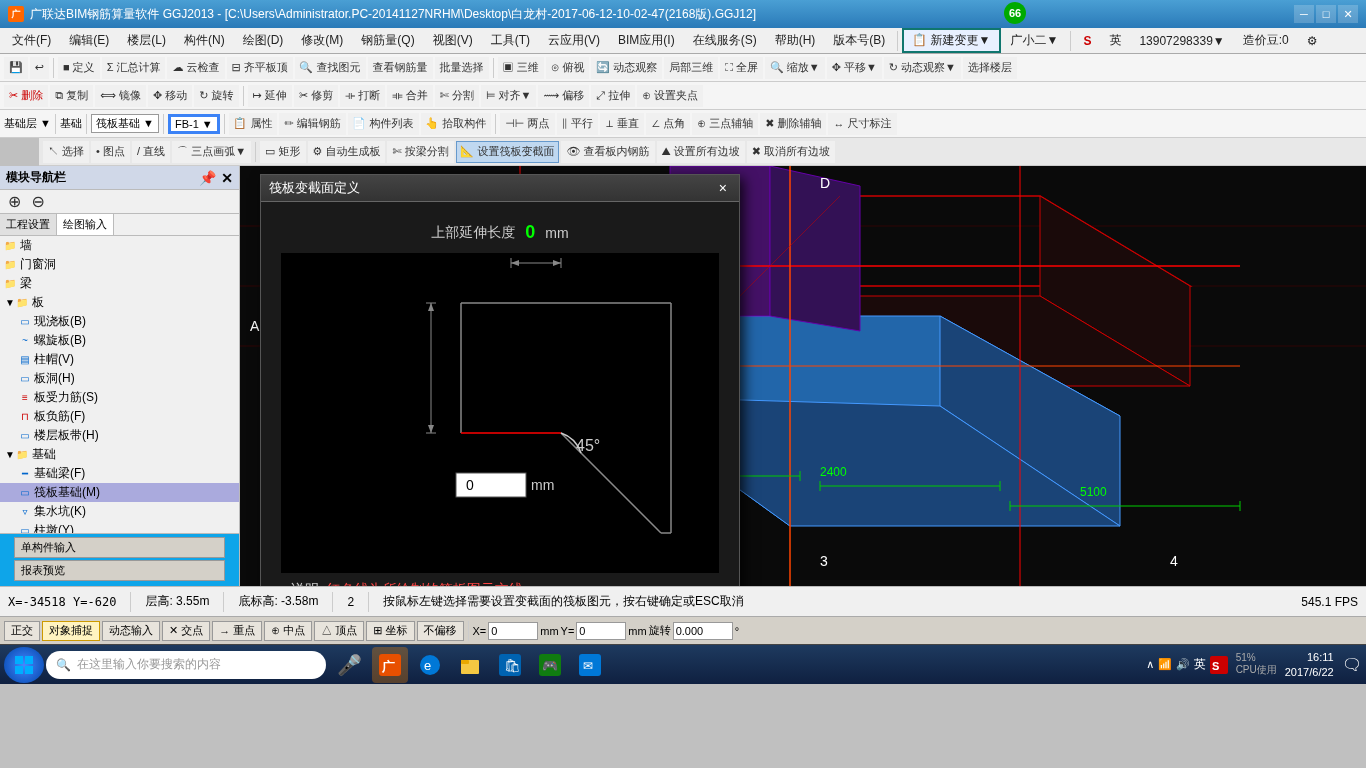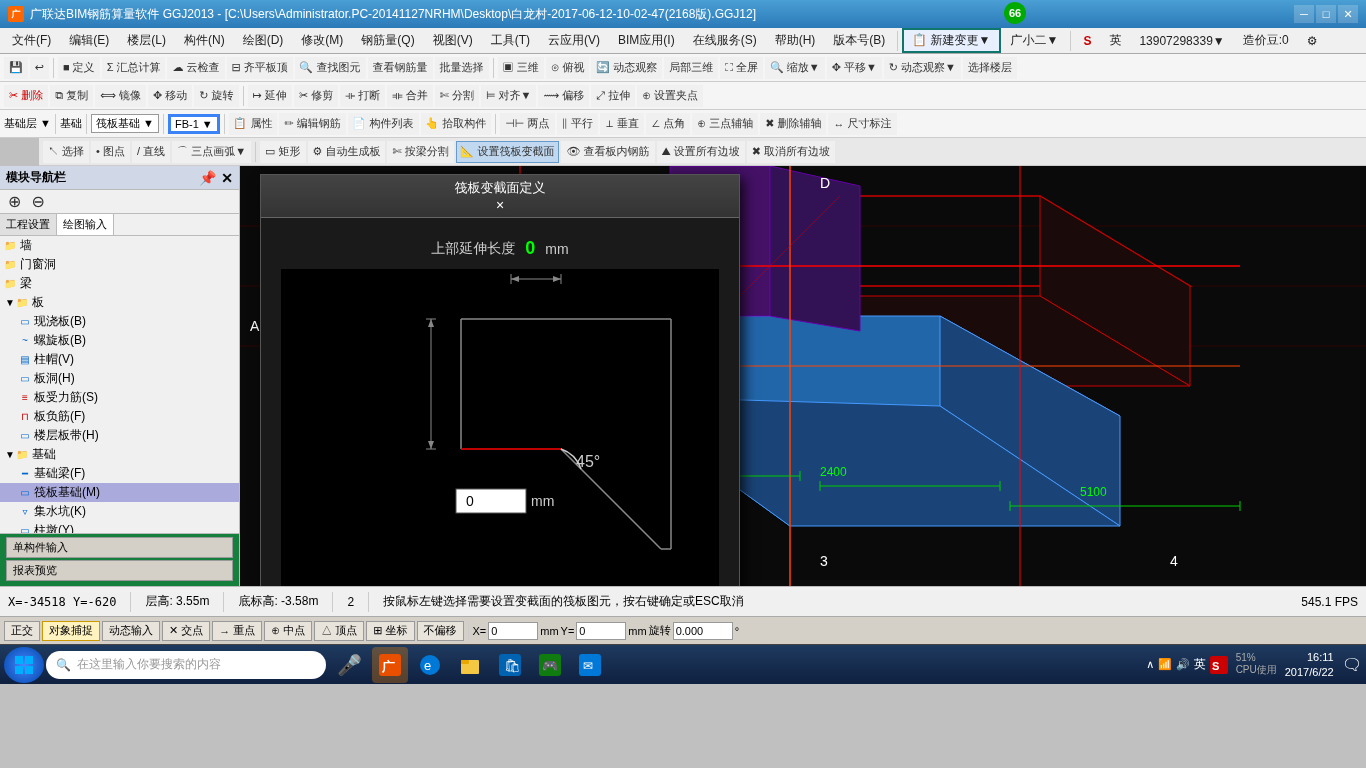--- a/index.html
+++ b/index.html
@@ -69,21 +69,20 @@
     #dialog {
       position: absolute; top: 8px; left: 20px;
       width: 480px; background: #1a1a1a; border: 1px solid #555;
       box-shadow: 4px 4px 12px rgba(0,0,0,0.8);
     }
     #dialog-titlebar {
       background: linear-gradient(to bottom, #444, #333);
       color: #fff; padding: 4px 8px; font-size: 13px;
       display: flex; justify-content: space-between; align-items: center;
       border-bottom: 1px solid #666;
-      flex-direction: column;
     }
     #dialog-close {
       background: none; border: none; color: #fff; cursor: pointer; font-size: 14px; padding: 0 4px;
     }
     #dialog-content {
       padding: 20px; color: #ccc;
     }
 
     
     .diagram-area {
@@ -142,22 +141,22 @@
       margin-left: auto; display: flex; align-items: center; gap: 8px; color: #fff; font-size: 11px;
     }
     .sys-tray { display: flex; align-items: center; gap: 4px; }
     .clock { text-align: right; line-height: 1.3; }
 
     
     #toolbar4 { height: 28px; }
 
     
     #sidebar-bottom {
-      border-top: 1px solid #bbb; padding: 3px 6px; font-size: 11px;
-      background: #15803d;
+      border-top: 1px solid #bbb; padding: 3px 14px; font-size: 11px;
+      background: #0ea5e9;
     }
     .panel-btn {
       display: flex; align-items: center; gap: 4px; padding: 2px 6px;
       background: #d4d0c8; border: 1px solid #999; cursor: pointer; font-size: 11px;
       width: 100%; margin-bottom: 2px;
     }
     .coord-input {
       width: 50px; height: 18px; border: 1px solid #999; font-size: 11px; padding: 1px 2px;
     }
 

